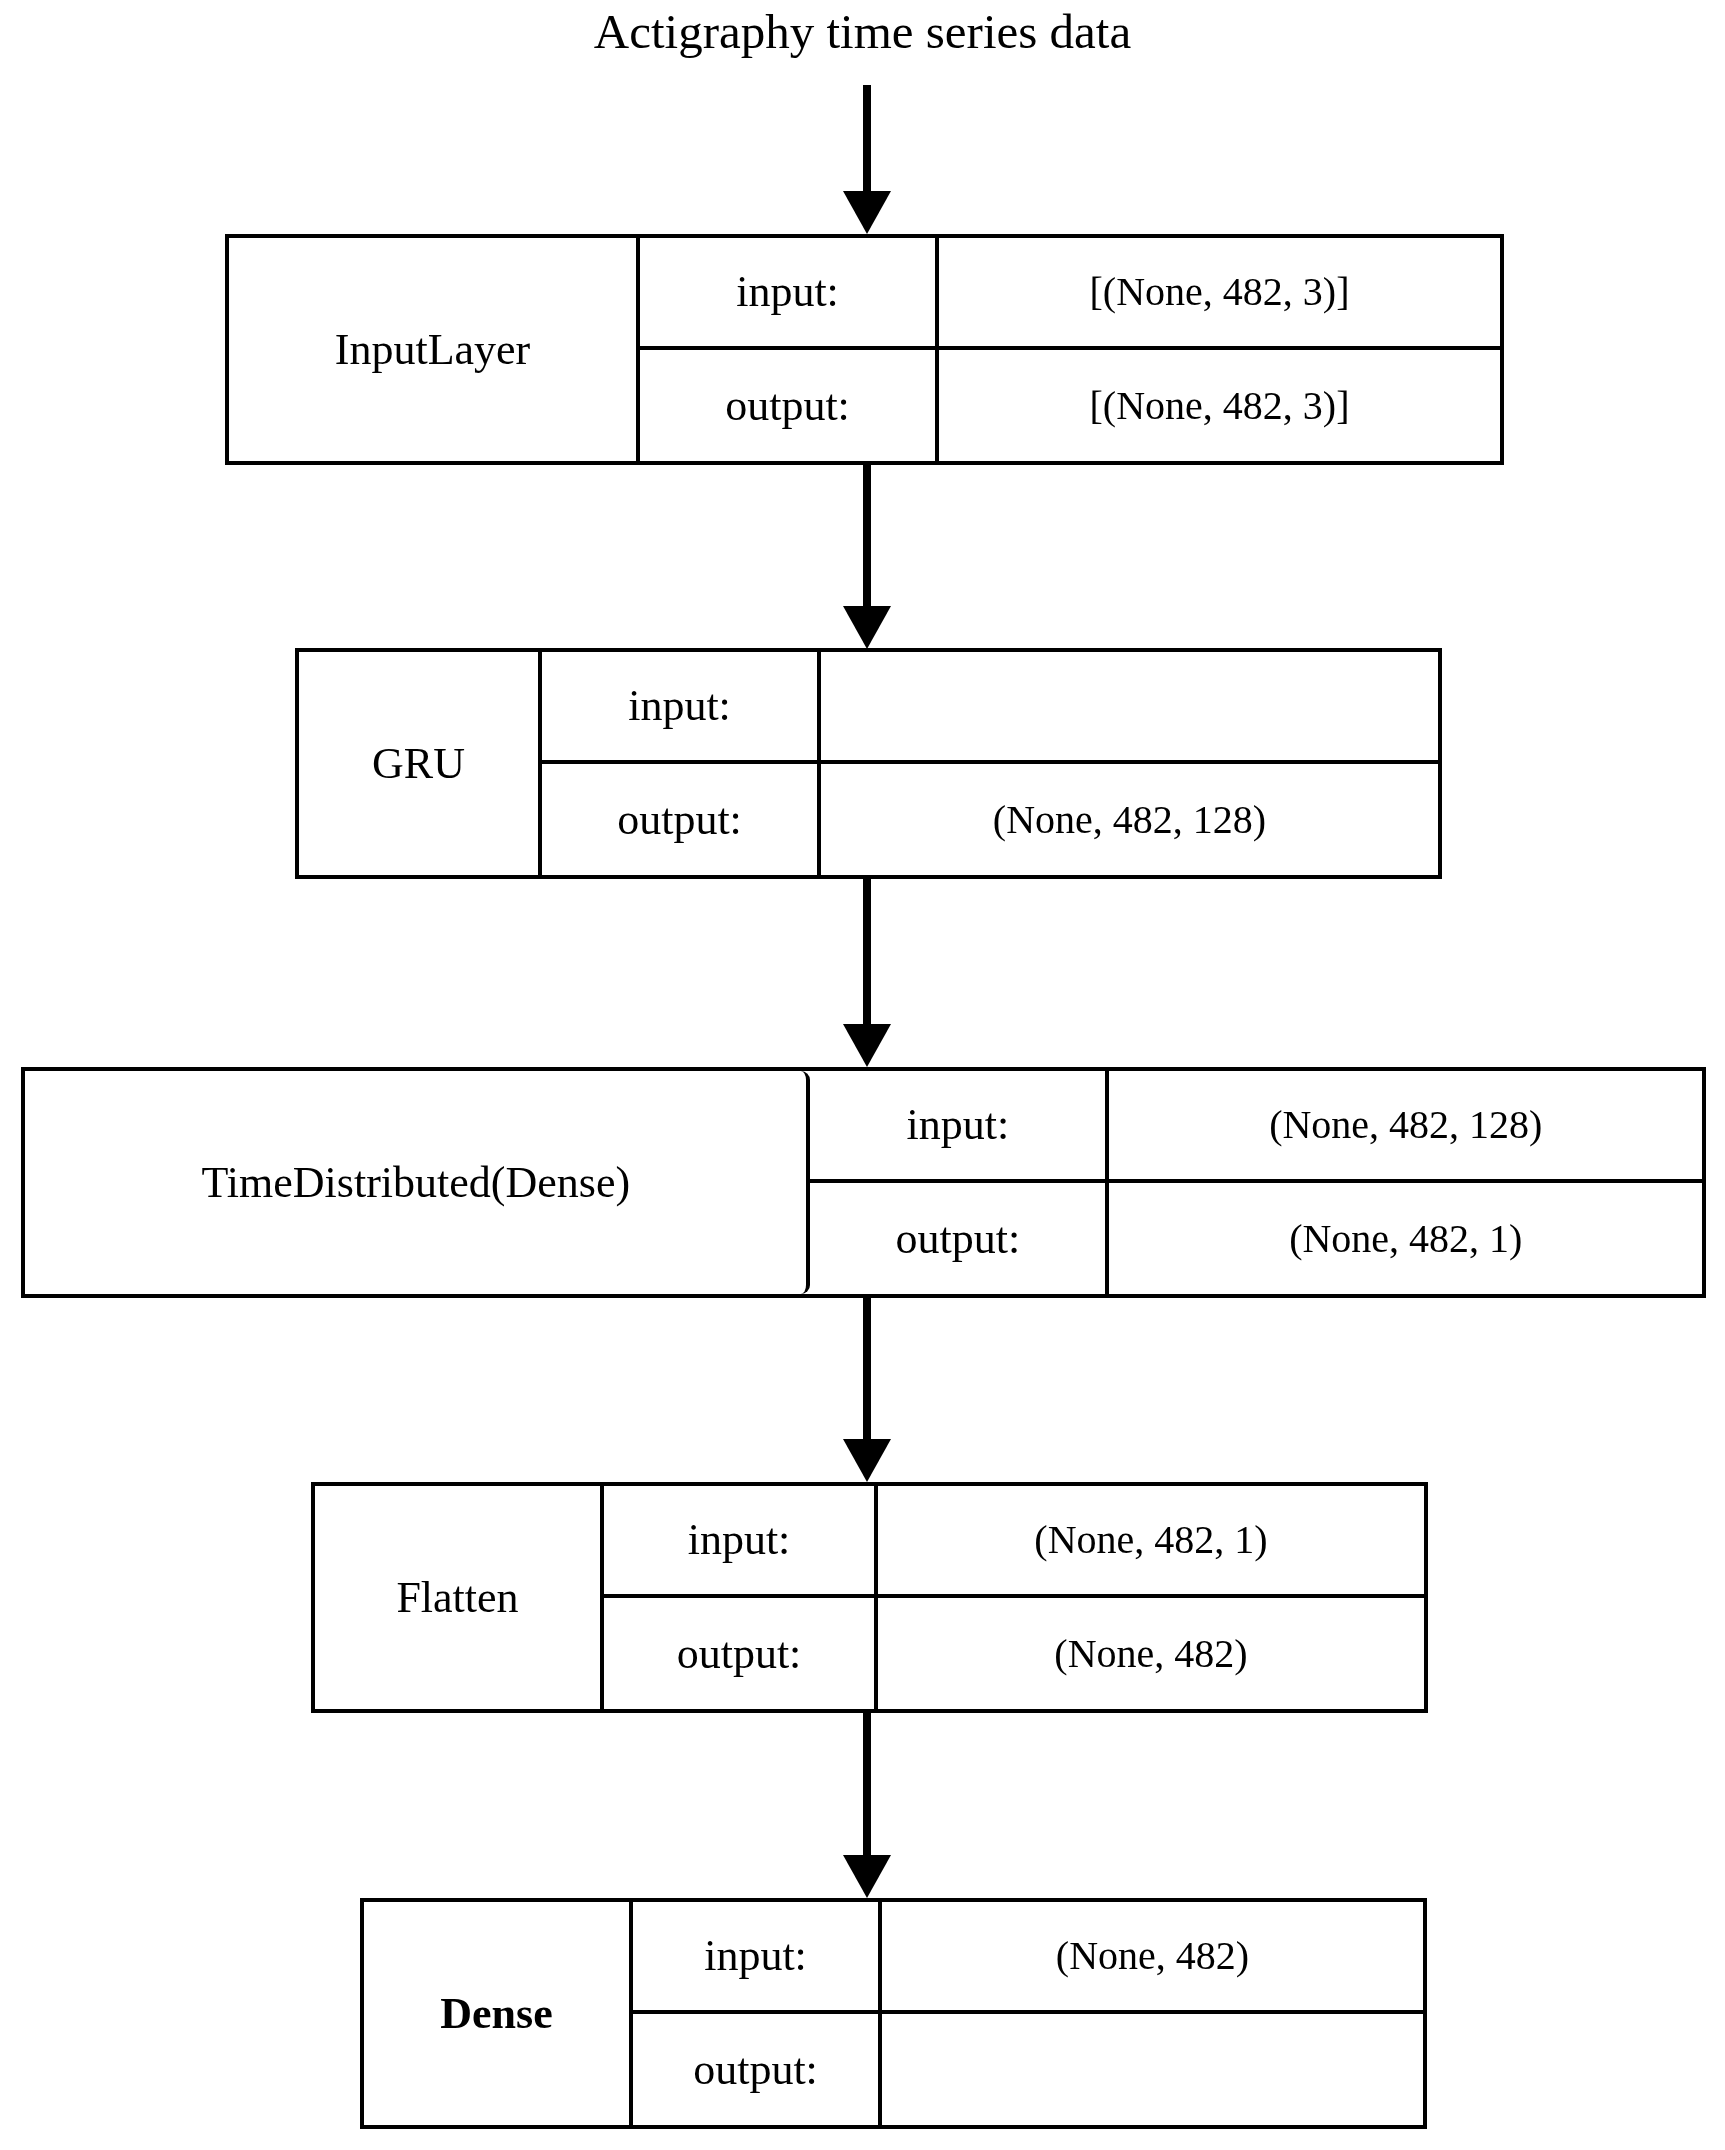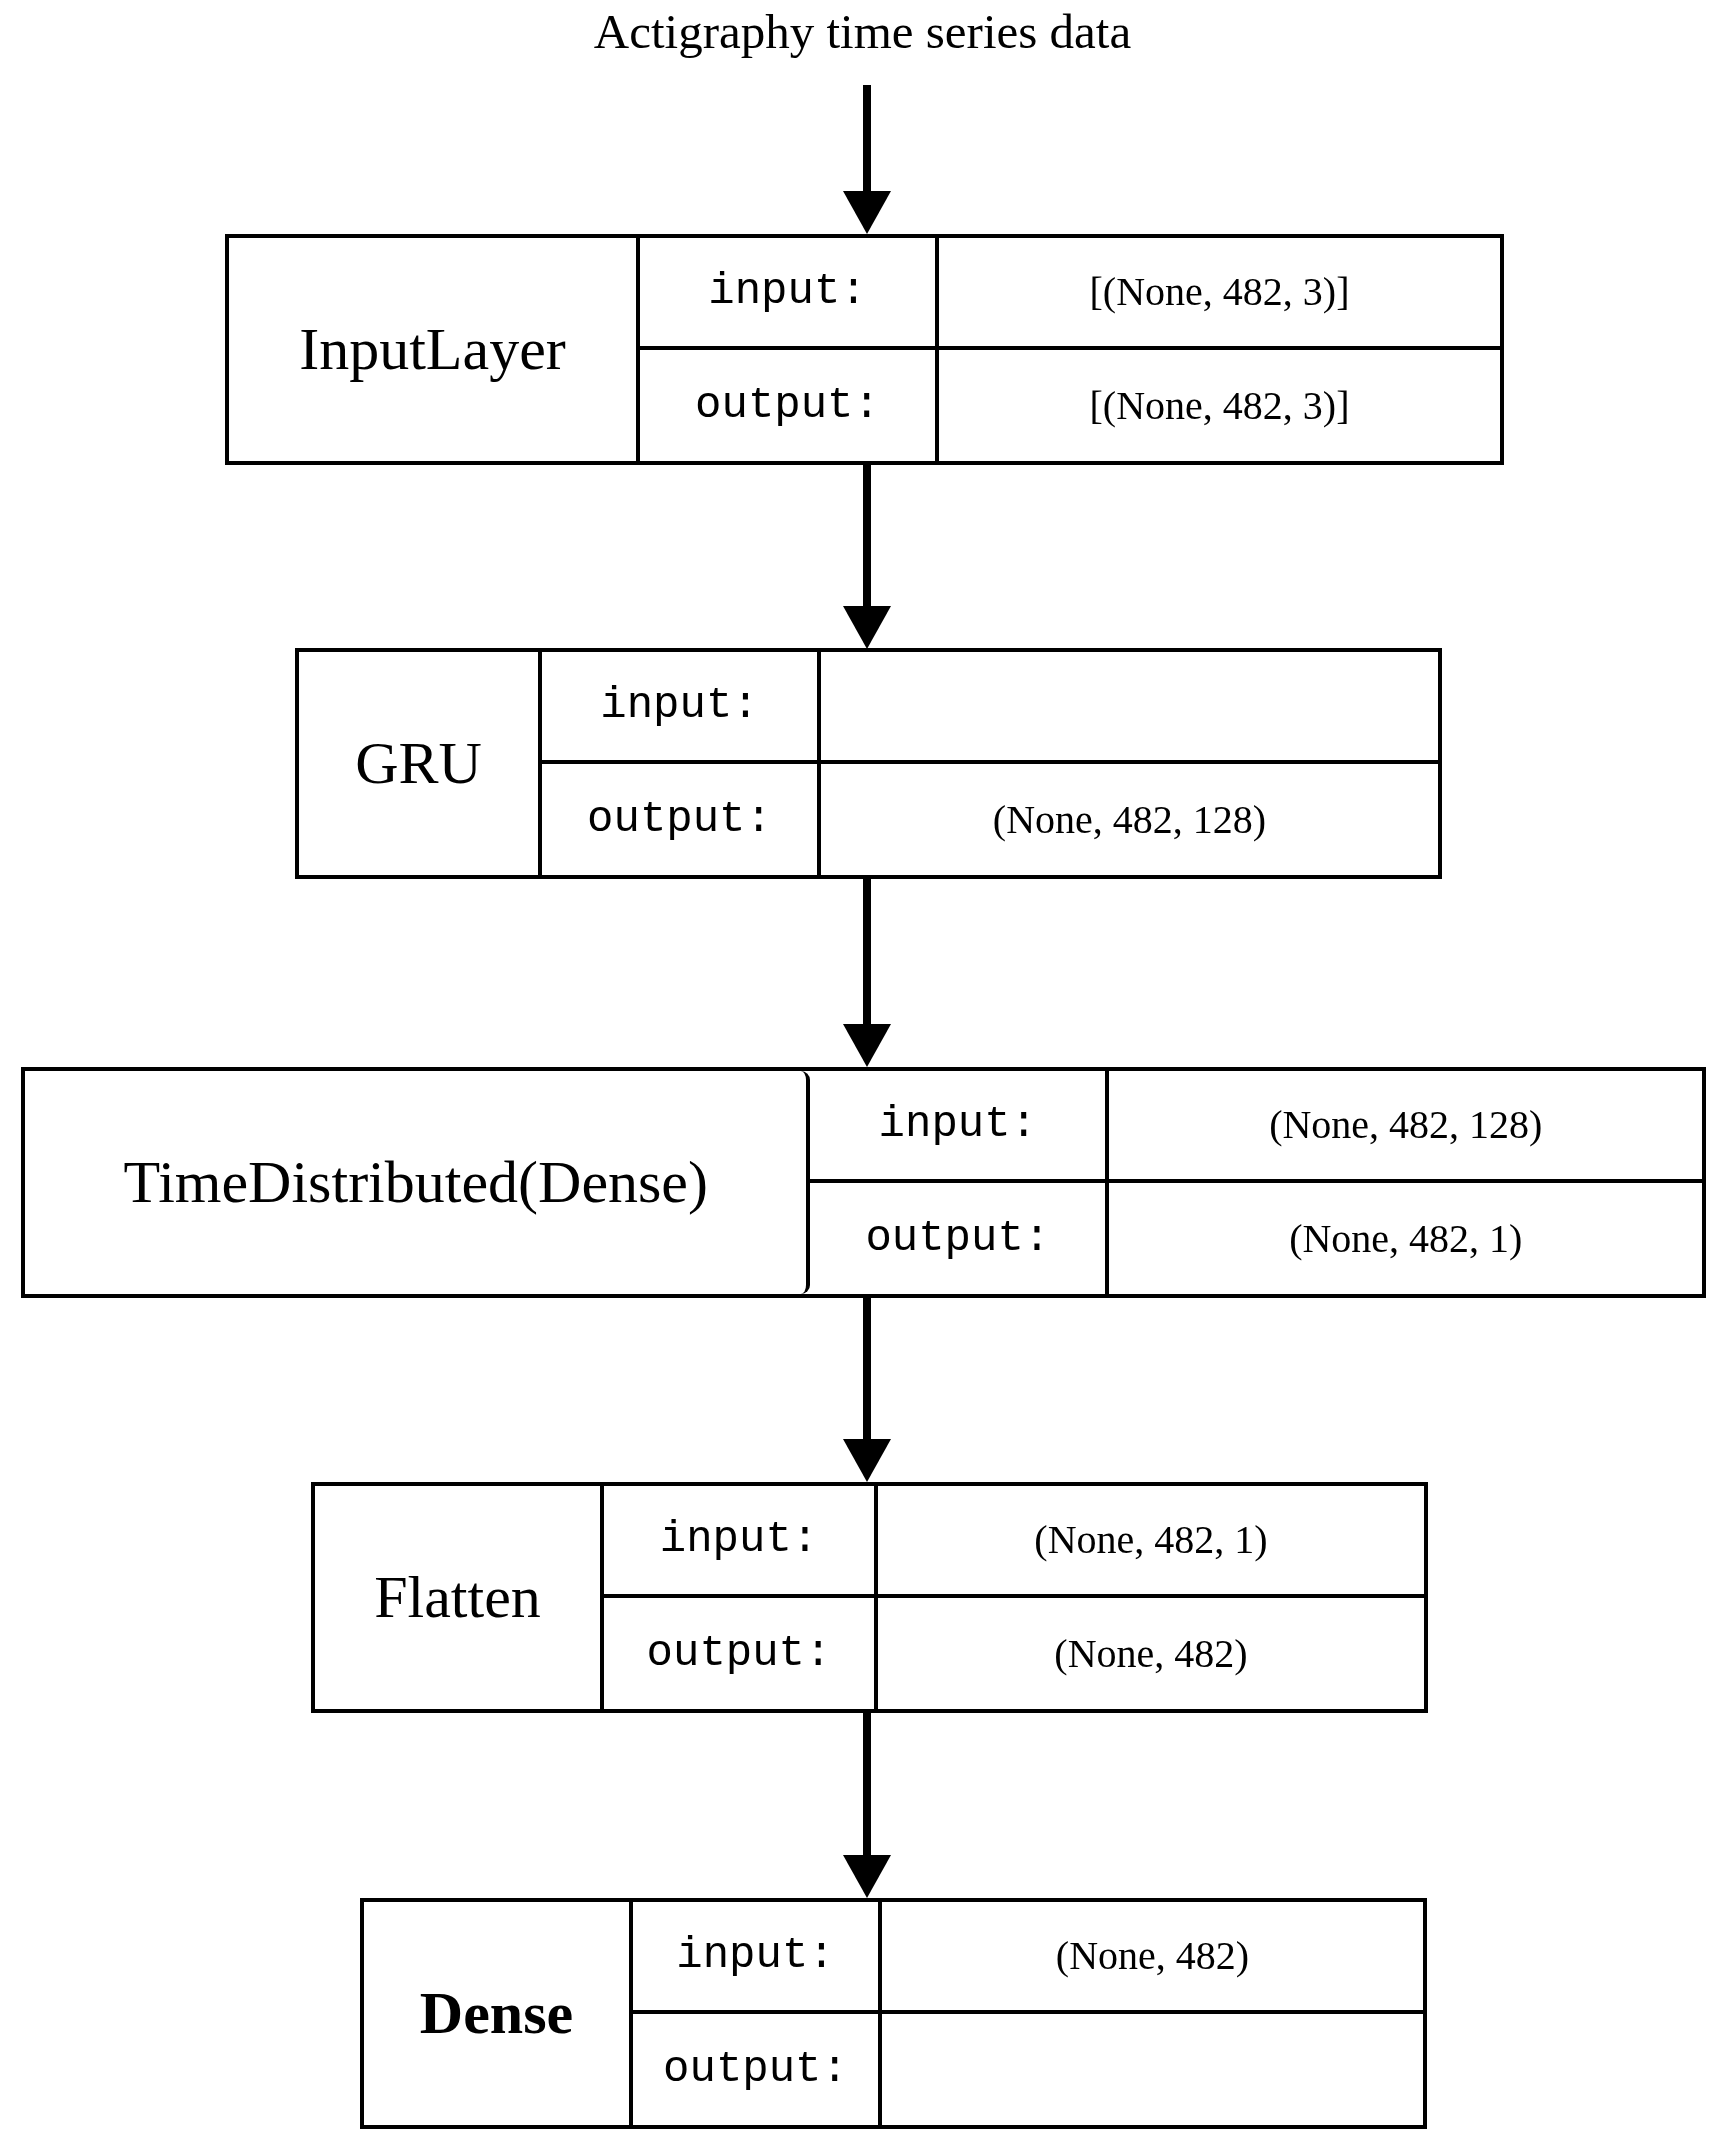--- a/index.html
+++ b/index.html
@@ -38,21 +38,21 @@
     background: #ffffff;
     display: flex;
     flex-direction: row;
     align-items: stretch;
   }
   .node-name {
     box-sizing: border-box;
     display: flex;
     align-items: center;
     justify-content: center;
-    font-size: 60px;
+    font-size: 44px;
     line-height: 47px;
     white-space: nowrap;
     padding: 0 8px;
     border-right: 4px solid #000000;
   }
   .node-io {
     box-sizing: border-box;
     flex: 1 1 auto;
     display: flex;
     flex-direction: column;
@@ -70,21 +70,20 @@
   .io-label {
     box-sizing: border-box;
     display: flex;
     align-items: center;
     justify-content: center;
     font-size: 44px;
     line-height: 47px;
     white-space: nowrap;
     border-right: 4px solid #000000;
     padding: 0 6.3px;
-    font-family: Liberation Mono, monospace;
   }
   .io-shape {
     box-sizing: border-box;
     flex: 1 1 auto;
     display: flex;
     align-items: center;
     justify-content: center;
     font-size: 40px;
     line-height: 47px;
     white-space: nowrap;

